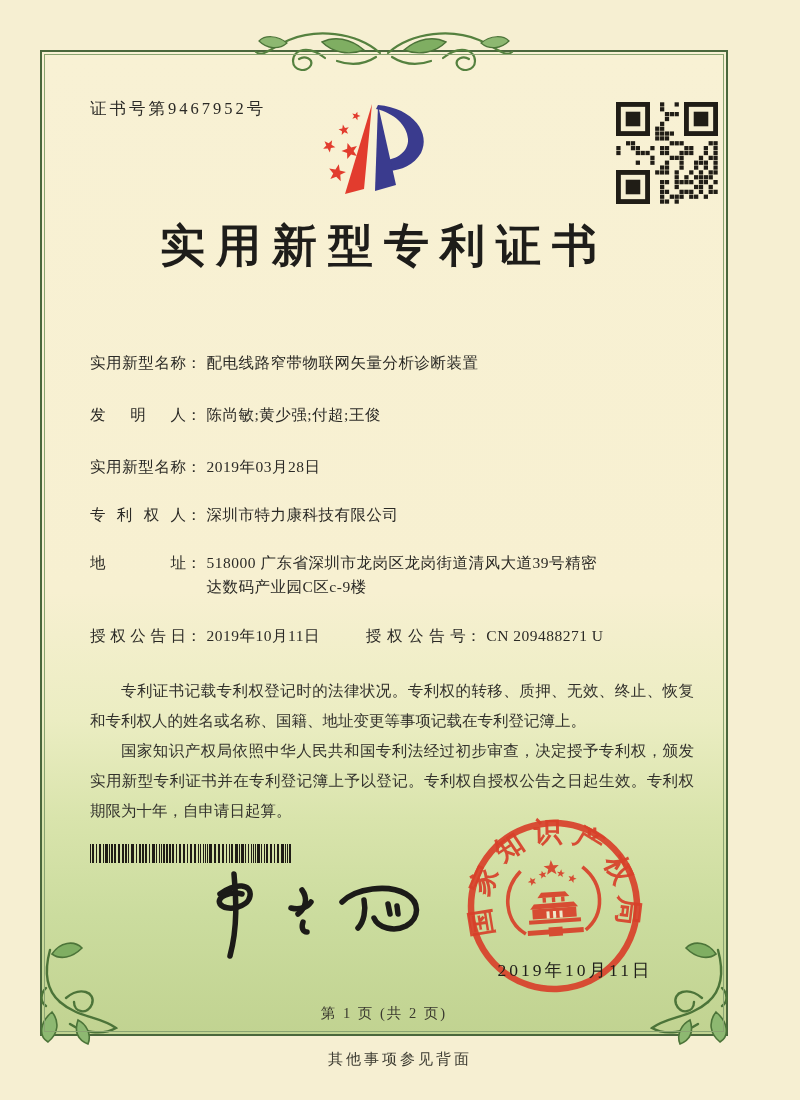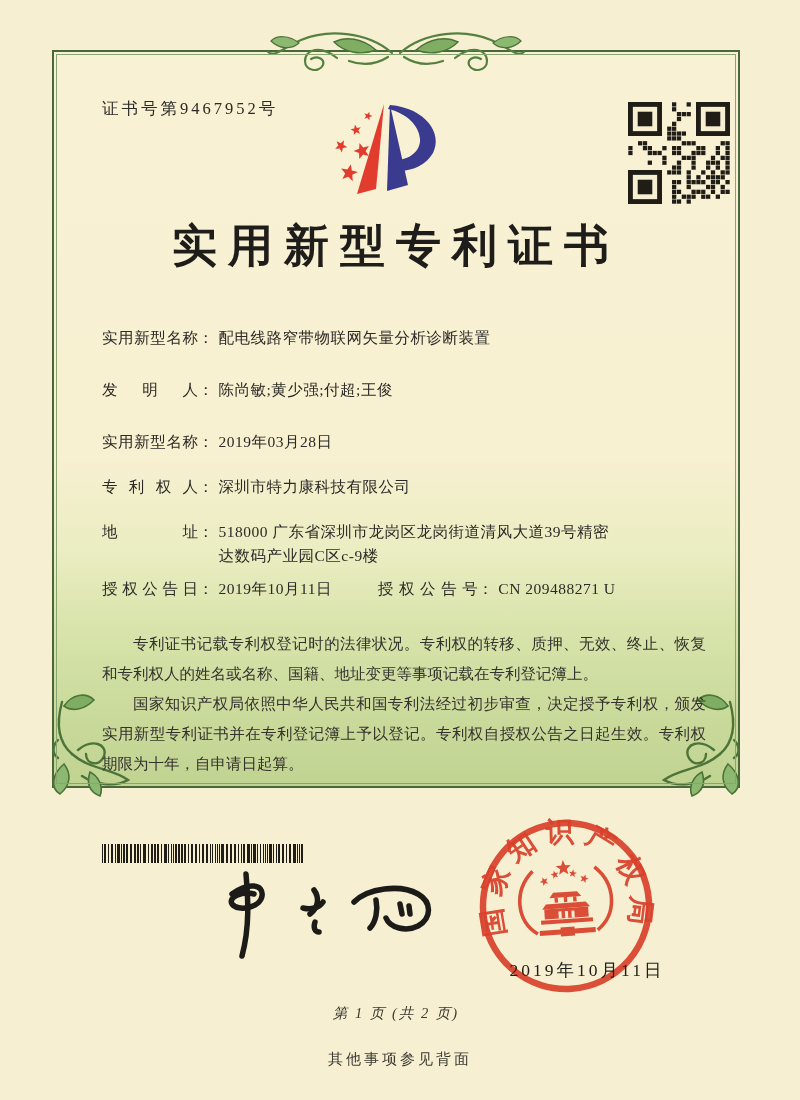--- a/index.html
+++ b/index.html
@@ -4,21 +4,21 @@
 <style>
   html,body{margin:0;padding:0;background:#e9e2c6;}
   .page{
     position:relative;width:800px;height:1100px;overflow:hidden;
     background:#f6efd2;
     font-family:"Liberation Serif","DejaVu Serif",serif;
     color:#2b2a26;
   }
   
   .frame{
-    position:absolute;left:52px;top:50px;width:688px;height:738px;
+    position:absolute;left:40px;top:50px;width:688px;height:986px;
     border:2px solid #4a673c;box-sizing:border-box;
     background:linear-gradient(180deg,
       #f8f1d4 0%, #f7f0d1 55%, #ebedc2 68%,
       #d9e4ac 78%, #cbdc9e 88%, #c1d391 100%);
   }
   .frame::after{
     content:"";position:absolute;inset:2px;border:1px solid #8aa471;pointer-events:none;
   }
   .flourish-top{position:absolute;left:50%;top:-29px;transform:translateX(-50%);}
   .corner{position:absolute;width:104px;height:118px;}
@@ -27,21 +27,21 @@
   
   .cert-no{position:absolute;left:48px;top:46px;font-size:16.5px;letter-spacing:3px;}
   .qr{position:absolute;right:8px;top:50px;}
   .logo{position:absolute;left:272px;top:44px;}
   .title{
     position:absolute;left:0;top:164px;width:100%;text-align:center;
     font-size:45px;font-weight:700;letter-spacing:11px;color:#1e1d1a;
   }
   
   .content{position:absolute;left:48px;top:274px;width:600px;font-size:15.5px;line-height:23px;}
-  .frow{margin-bottom:29px;white-space:nowrap;}
+  .frow{margin-bottom:29px;white-space:nowrap;margin-top:25px;}
   .frow.tight{margin-bottom:22px;}
   .frow.addr-row{margin-bottom:9px;white-space:normal;display:flex;}
   .flabel{display:inline-block;width:96px;text-align:justify;text-align-last:justify;vertical-align:top;flex:0 0 96px;}
   .fcolon{display:inline-block;margin-right:5px;vertical-align:top;}
   .fvalue{display:inline-block;vertical-align:top;letter-spacing:0.5px;}
   .fvalue.addr{max-width:398px;letter-spacing:0.5px;line-height:24px;}
   .grant-group2{display:inline-block;margin-left:42px;}
   .grant-group2 .flabel{width:100px;}
   
   .paras{margin-top:2px;width:604px;font-size:15.5px;line-height:30px;text-align:justify;color:#33322d;}
@@ -49,21 +49,21 @@
   
   .barcode{position:absolute;left:48px;top:792px;}
   .signoff{position:absolute;left:48px;top:843px;font-size:17px;letter-spacing:3px;color:#262620;}
   .signoff div{margin-bottom:13px;}
   .signature{position:absolute;left:148px;top:812px;}
   .seal{position:absolute;left:420px;top:762px;width:184px;height:184px;}
   .seal-date{
     position:absolute;left:428px;top:906px;width:210px;
     font-size:17.5px;letter-spacing:3px;color:#1f1e1a;text-align:center;
   }
-  .page-info{position:absolute;left:0;top:952px;width:100%;text-align:center;font-size:14.5px;letter-spacing:2px;color:#3a392f;font-style:italic;}
+  .page-info{position:absolute;left:0;top:952px;width:100%;text-align:center;font-size:14.5px;letter-spacing:2px;color:#3a392f;}
   .back-note{position:absolute;left:0;top:1050px;width:100%;text-align:center;font-size:15px;letter-spacing:3px;color:#3c3b31;}
   svg{display:block;}
 </style>
 </head>
 <body>
 
 <div class="page">
 
   <div class="frame">
 

